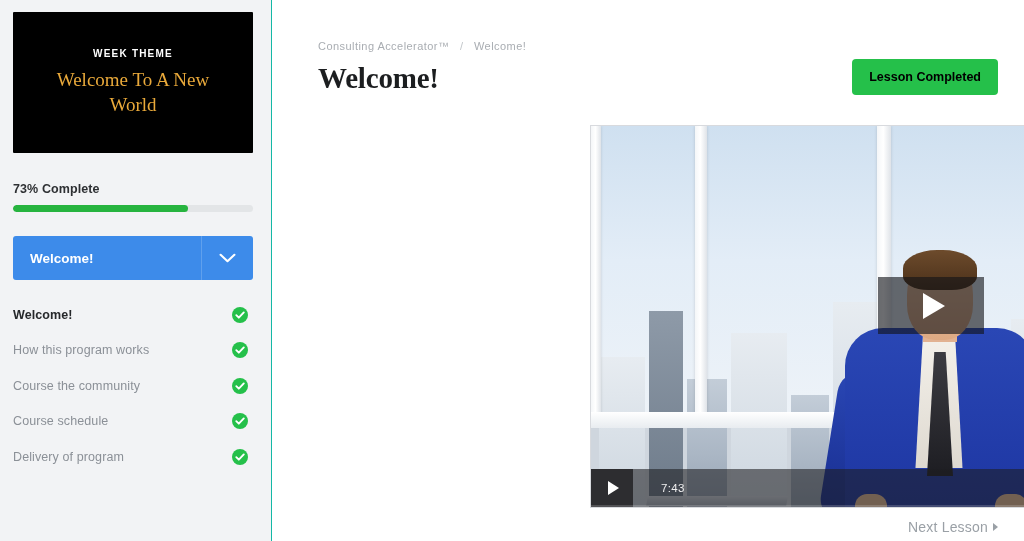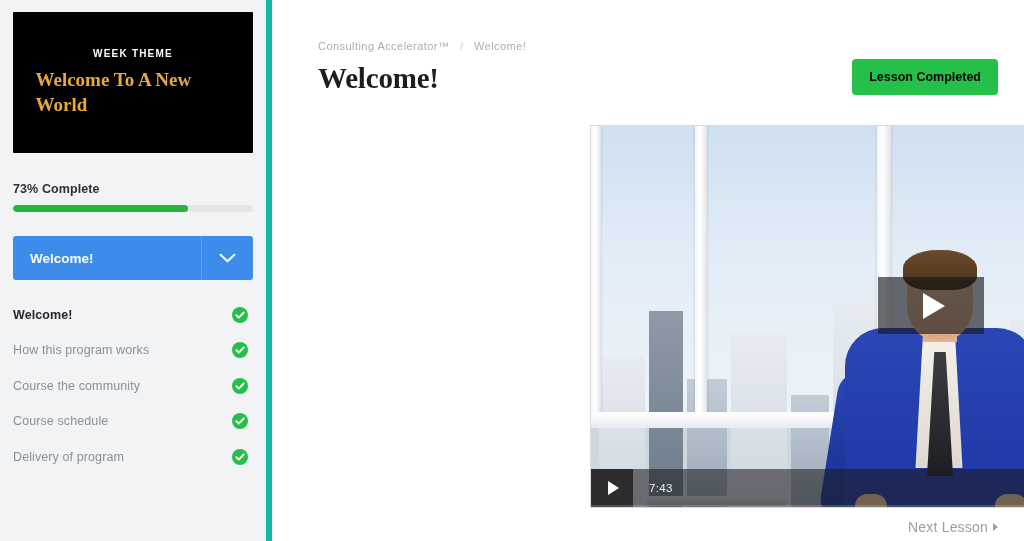--- a/index.html
+++ b/index.html
@@ -8,21 +8,21 @@
     overflow: hidden;
     font-family: "Liberation Sans", sans-serif;
     background: #ffffff;
   }
   .app { display: flex; width: 1024px; height: 541px; }
 
   
   .sidebar {
     width: 272px; height: 541px;
     background: #f2f3f5;
-    border-right: 6px solid #14b8a6;
+    border-right: 1px solid #14b8a6;
     padding: 12px 13px 0 13px;
     position: relative;
   }
   .theme-card {
     width: 240px; height: 141px;
     background: #000000;
     display: flex; flex-direction: column;
     align-items: center; justify-content: center;
     border-radius: 1px;
   }
@@ -31,23 +31,23 @@
     font-size: 10px;
     font-weight: bold;
     letter-spacing: 1.2px;
     text-transform: uppercase;
     margin-bottom: 9px;
   }
   .theme-title {
     color: #e9a93a;
     font-family: "Liberation Serif", serif;
     font-size: 19px;
-    font-weight: bold;
+    font-weight: normal;
     line-height: 1.3;
-    text-align: left;
+    text-align: center;
     width: 195px;
   }
 
   .progress-label {
     margin-top: 29px;
     font-size: 12.5px;
     font-weight: bold;
     color: #2e3033;
     letter-spacing: 0.1px;
   }
@@ -296,20 +296,21 @@
     flex: 1; height: 38px;
     background: rgba(30,30,33,0.58);
     display: flex; align-items: center;
     position: relative;
   }
   .time {
     color: #f0f0f0;
     font-size: 11.5px;
     padding-left: 16px;
     letter-spacing: 0.3px;
+    margin-left: 12px;
   }
   .seek {
     position: absolute; left: 0; bottom: 0;
     width: 100%; height: 2px;
     background: rgba(255,255,255,0.18);
   }
   .seek-played {
     position: absolute; left: 0; bottom: 0;
     height: 2px;
     background: #cf3a2f;

